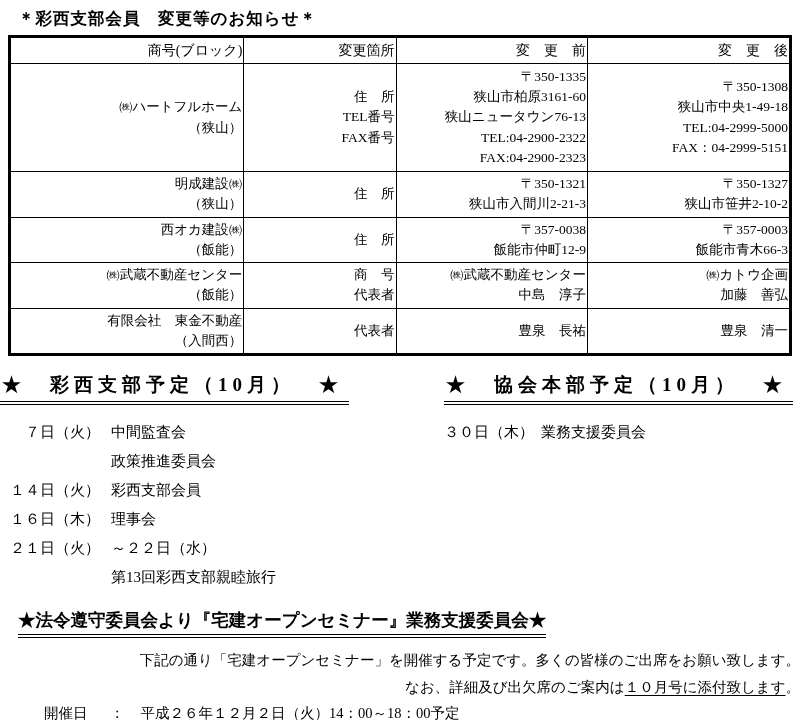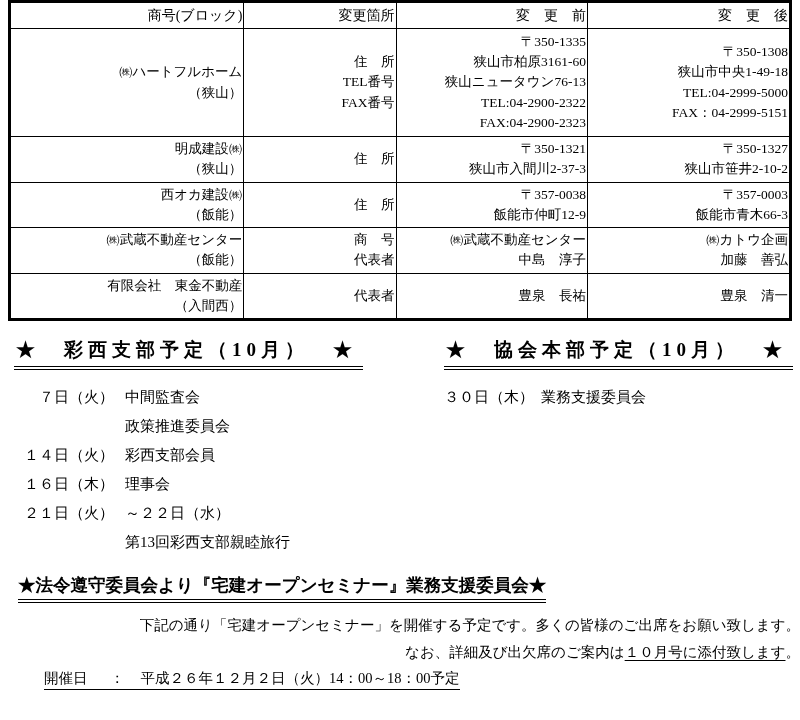--- a/index.html
+++ b/index.html
@@ -12,21 +12,21 @@
   table.change-table { border-collapse:collapse; width:784px; margin:0 8px; table-layout:fixed;
     border:3px solid #000; }
   .change-table th, .change-table td { border:1.5px solid #000; text-align:right;
     vertical-align:middle; white-space:pre-line; font-size:13.5px; line-height:1.5; padding:2px 1px; }
   .change-table th { font-weight:normal; height:25px; font-size:14px; }
   .row-tall td { height:108px; }
   .row-mid td { height:42px; }
   .col1 { width:30%; } .col2 { width:19.5%; } .col3 { width:24.5%; } .col4 { width:26%; }
 
   .schedules { display:flex; margin-top:16px; }
-  .sched-col-left { width:54%; padding-left:14px; }
+  .sched-col-left { width:54%; }
   .sched-col-right { width:46%; padding-left:12px; }
   .sched-title { display:inline-block; font-size:19px; font-weight:bold; letter-spacing:5px;
     border-bottom:4px double #000; padding:0 6px 3px 2px; white-space:nowrap; }
   .sched-list { margin-top:13px; font-size:15px; }
   .sched-line { display:flex; line-height:29px; }
   .sched-date { width:100px; text-align:right; white-space:nowrap; }
   .sched-date.hq { width:86px; }
   .sched-event { margin-left:11px; white-space:nowrap; }
 
   .seminar { margin-top:16px; padding-left:18px; }
@@ -37,20 +37,21 @@
   .detail-line { margin:3px 0 0 26px; font-size:14.5px; }
   .detail-inner { display:inline-block; border-bottom:1.2px solid #000; padding-bottom:1px; }
   .detail-label { display:inline-block; min-width:52px; }
   .detail-colon { display:inline-block; margin:0 16px 0 14px; }
 </style>
 </head>
 <body>
 
 <div class="page">
 
+  <div class="doc-title">＊彩西支部会員　変更等のお知らせ＊</div>
 
   <table class="change-table">
     <colgroup>
       <col class="col1">
         <col class="col2">
         <col class="col3">
         <col class="col4">
     </colgroup>
     <tbody>
         <tr>
@@ -73,21 +74,21 @@
       <td>〒350-1308
 狭山市中央1-49-18
 TEL:04-2999-5000
 FAX：04-2999-5151</td>
     </tr>
     <tr class="row-mid">
       <td>明成建設㈱
 （狭山）</td>
       <td>住　所</td>
       <td>〒350-1321
-狭山市入間川2-37-3</td>
+狭山市入間川2-21-3</td>
       <td>〒350-1327
 狭山市笹井2-10-2</td>
     </tr>
     <tr class="row-mid">
       <td>西オカ建設㈱
 （飯能）</td>
       <td>住　所</td>
       <td>〒357-0038
 飯能市仲町12-9</td>
       <td>〒357-0003

